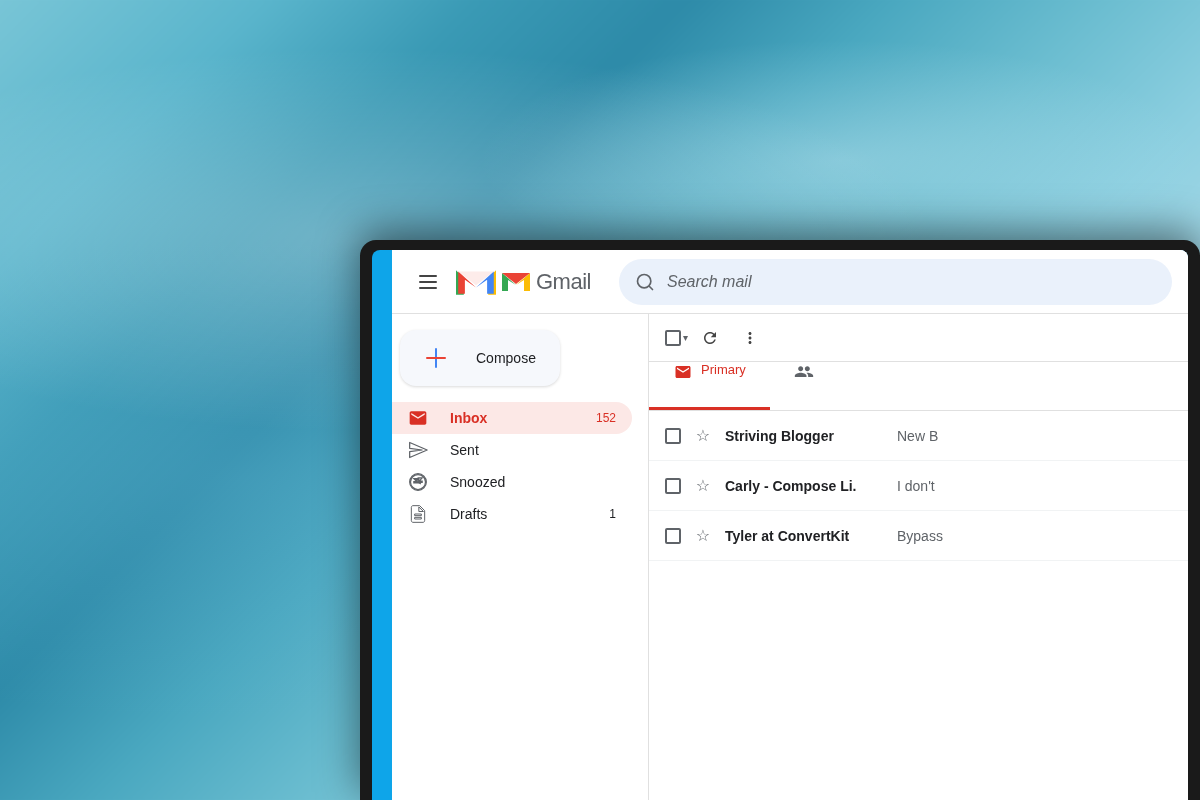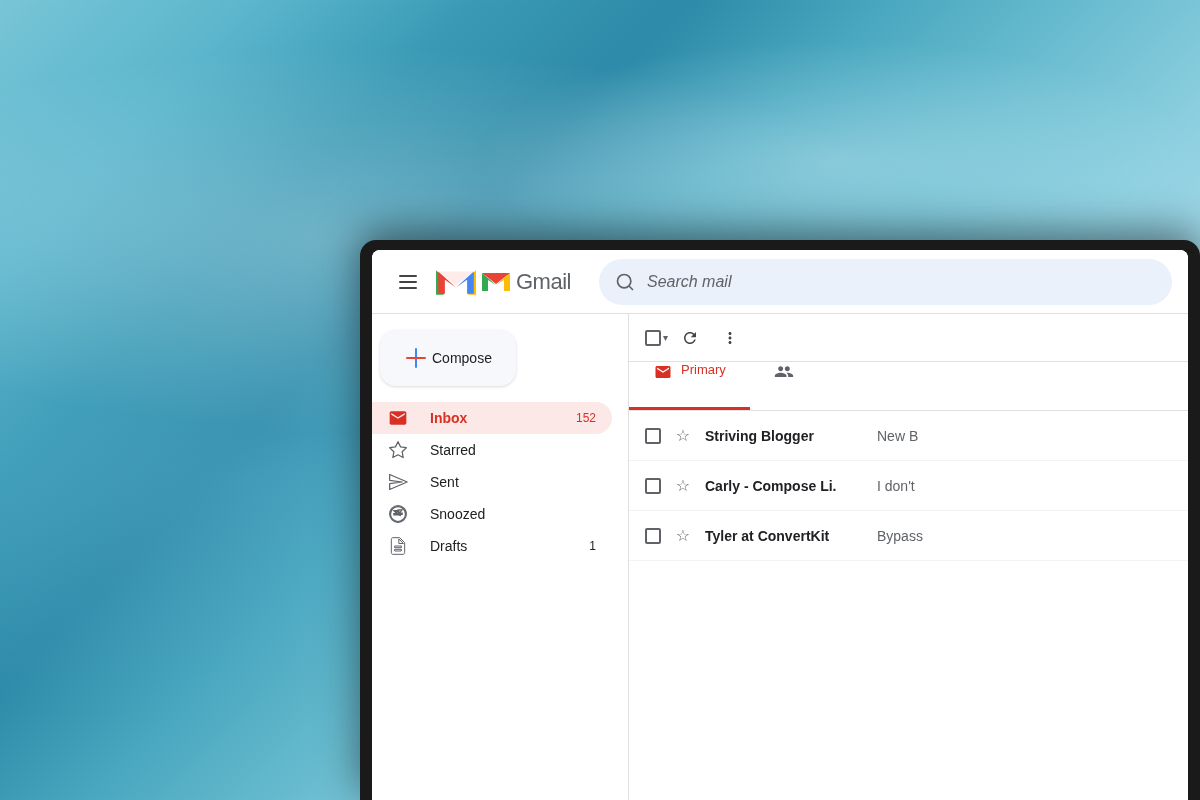--- a/index.html
+++ b/index.html
@@ -59,20 +59,21 @@
     
     .screen-bezel {
       position: absolute;
       top: 10px;
       left: 12px;
       right: 12px;
       bottom: 0;
       background: #0ea5e9;
       border-radius: 8px 8px 0 0;
       overflow: hidden;
+      padding-left: 20px;
     }
 
     
     .gmail-ui {
       display: flex;
       flex-direction: column;
       height: 100%;
       background: #ffffff;
     }
 
@@ -161,21 +162,21 @@
     .sidebar {
       width: 256px;
       flex-shrink: 0;
       padding-top: 8px;
       overflow-y: auto;
     }
 
     .compose-btn {
       display: flex;
       align-items: center;
-      gap: 4px;
+      gap: 28px;
       margin: 8px 16px 16px 8px;
       padding: 16px 24px;
       background: #f6f8fc;
       border: none;
       border-radius: 16px;
       cursor: pointer;
       font-size: 14px;
       color: #202124;
       font-weight: 500;
       box-shadow: 0 1px 3px rgba(0,0,0,0.15);
@@ -470,28 +471,20 @@
             <div class="nav-item-icon">
 
               <svg width="20" height="20" viewBox="0 0 24 24" fill="none">
                 <path d="M20 4H4C2.9 4 2 4.9 2 6V18C2 19.1 2.9 20 4 20H20C21.1 20 22 19.1 22 18V6C22 4.9 21.1 4 20 4ZM20 8L12 13L4 8V6L12 11L20 6V8Z" fill="#d93025"></path>
               </svg>
             </div>
             <span class="nav-item-label">Inbox</span>
             <span class="nav-item-count">152</span>
           </div>
 
-          <div class="nav-item">
-            <div class="nav-item-icon">
-              <svg width="20" height="20" viewBox="0 0 24 24" fill="none">
-                <path d="M12 2L15.09 8.26L22 9.27L17 14.14L18.18 21.02L12 17.77L5.82 21.02L7 14.14L2 9.27L8.91 8.26L12 2Z" stroke="#5f6368" stroke-width="1.5" stroke-linejoin="round"></path>
-              </svg>
-            </div>
-            <span class="nav-item-label">Starred</span>
-          </div>
 
           <div class="nav-item">
             <div class="nav-item-icon">
               <svg width="20" height="20" viewBox="0 0 24 24" fill="none">
                 <path d="M2.01 21L23 12L2.01 3L2 10L17 12L2 14L2.01 21Z" fill="none" stroke="#5f6368" stroke-width="1.5" stroke-linejoin="round"></path>
               </svg>
             </div>
             <span class="nav-item-label">Sent</span>
           </div>
 

